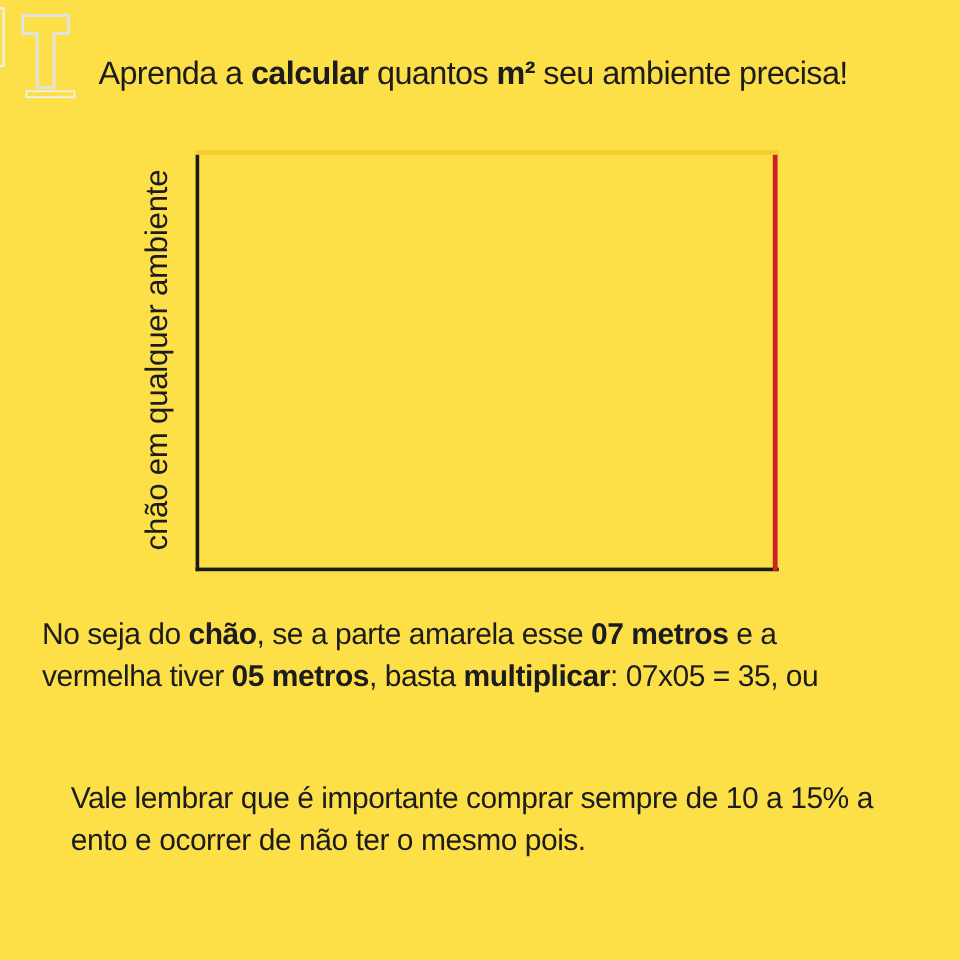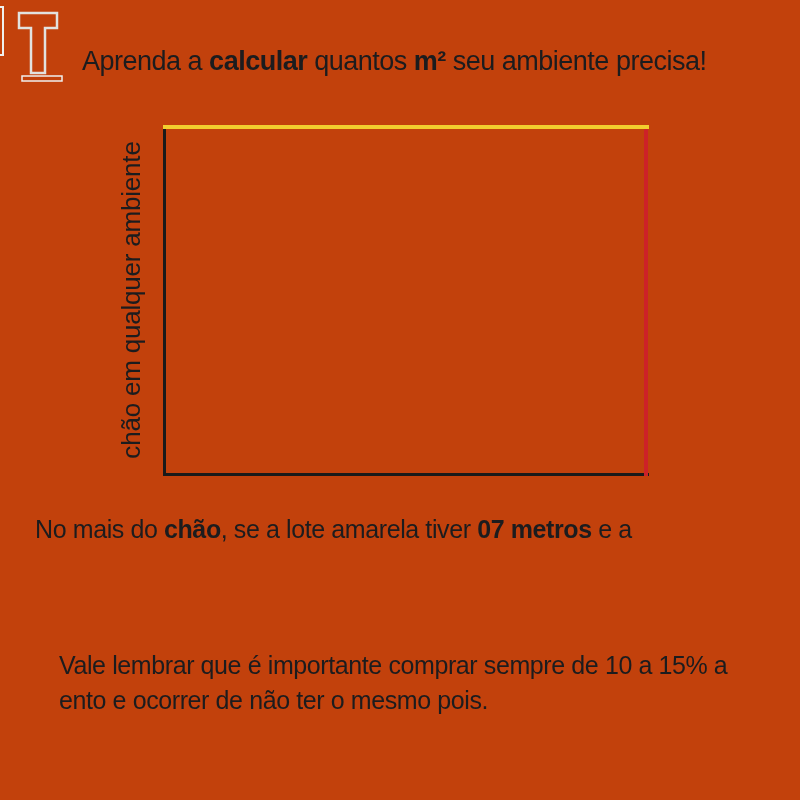--- a/index.html
+++ b/index.html
@@ -11,21 +11,21 @@
     width: 800px;
     height: 800px;
     position: relative;
     overflow: hidden;
     font-family: "Liberation Sans", sans-serif;
     color: #1c1c1e;
   }
   .canvas {
     position: absolute;
     inset: 0;
-    background: #c2410c;
+    background: #fde047;
   }
 
   
   .logo {
     position: absolute;
     left: 0;
     top: 2px;
     width: 70px;
     height: 86px;
   }
@@ -103,21 +103,22 @@
 
   <div class="diagram-area">
     <div class="side side-top" style="background-color: rgb(242, 206, 46);"></div>
     <div class="side side-left" style="background-color: rgb(26, 26, 26);"></div>
     <div class="side side-bottom" style="background-color: rgb(26, 26, 26);"></div>
     <div class="side side-right" style="background-color: rgb(205, 33, 40);"></div>
     <div class="vlabel">chão em qualquer ambiente</div>
   </div>
 
   <div class="para para1">
-      <div><span>No mais do </span><span class="bold">chão</span><span>, se a lote amarela tiver </span><span class="bold">07 metros</span><span> e a</span></div>
+      <div><span>No seja do </span><span class="bold">chão</span><span>, se a parte amarela esse </span><span class="bold">07 metros</span><span> e a</span></div>
+      <div><span>vermelha tiver </span><span class="bold">05 metros</span><span>, basta </span><span class="bold">multiplicar</span><span>: 07x05 = 35, ou</span></div>
     </div>
 
   <div class="para para2">
       <div>Vale lembrar que é importante comprar sempre de 10 a 15% a</div>
       <div>ento e ocorrer de não ter o mesmo pois.</div>
     </div>
 
 </div>
 
 </body></html>

